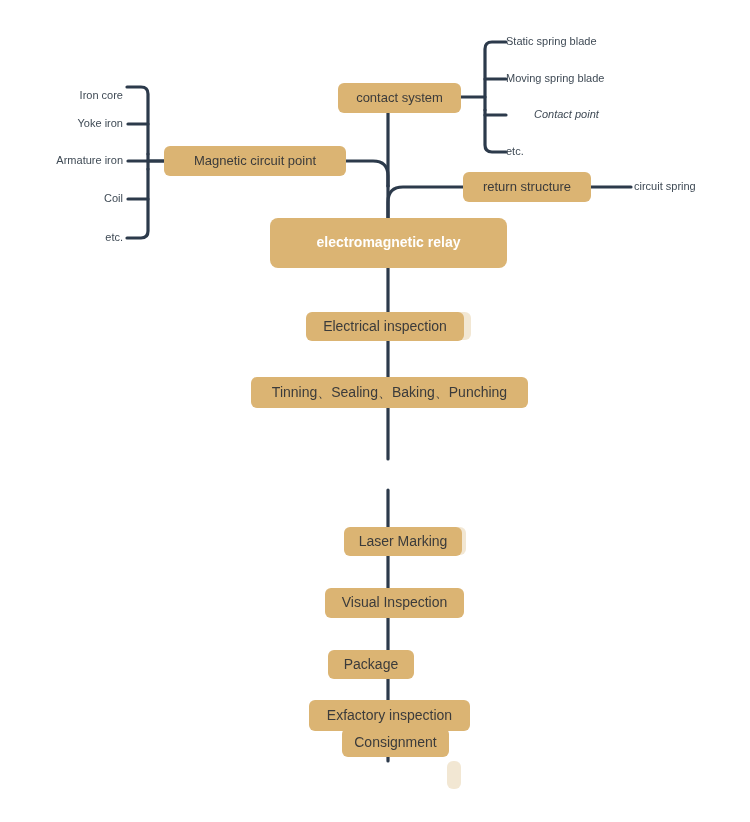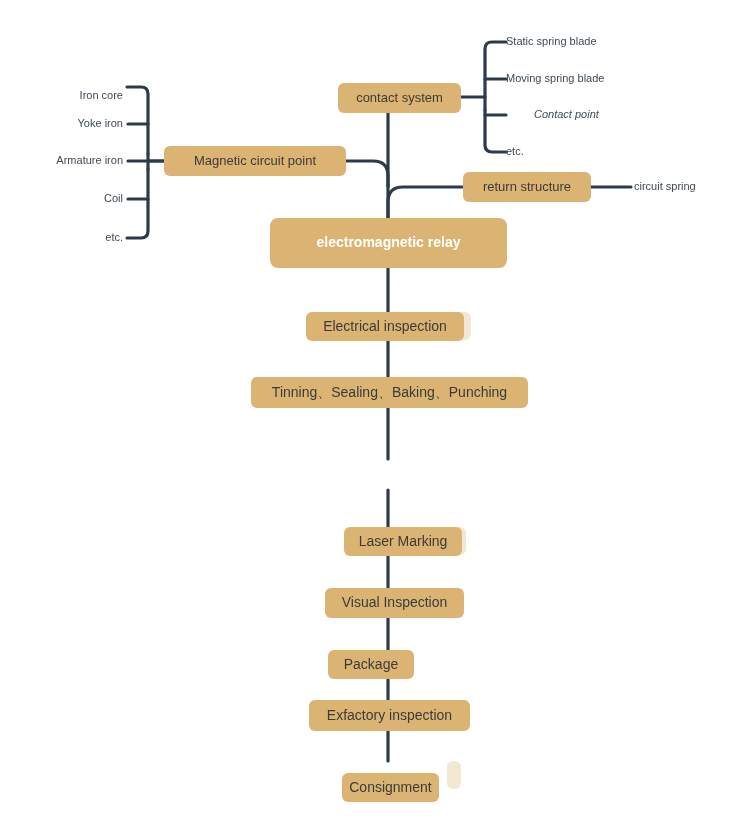--- a/index.html
+++ b/index.html
@@ -168,15 +168,15 @@
 
 
   <div class="node" style="left:344px; top:527px; width:118px; height:29px;">Laser Marking</div>
 
   <div class="node" style="left:325px; top:588px; width:139px; height:30px;">Visual Inspection</div>
 
   <div class="node" style="left:328px; top:650px; width:86px; height:29px;">Package</div>
 
   <div class="node" style="left:309px; top:700px; width:161px; height:31px;">Exfactory inspection</div>
 
-  <div class="node" style="left:342px; top:773px; width:97px; height:29px;">Consignment</div>
+  <div class="node" style="left:342px; top:728px; width:107px; height:29px;">Consignment</div>
 
 </div>
 
 </body></html>

